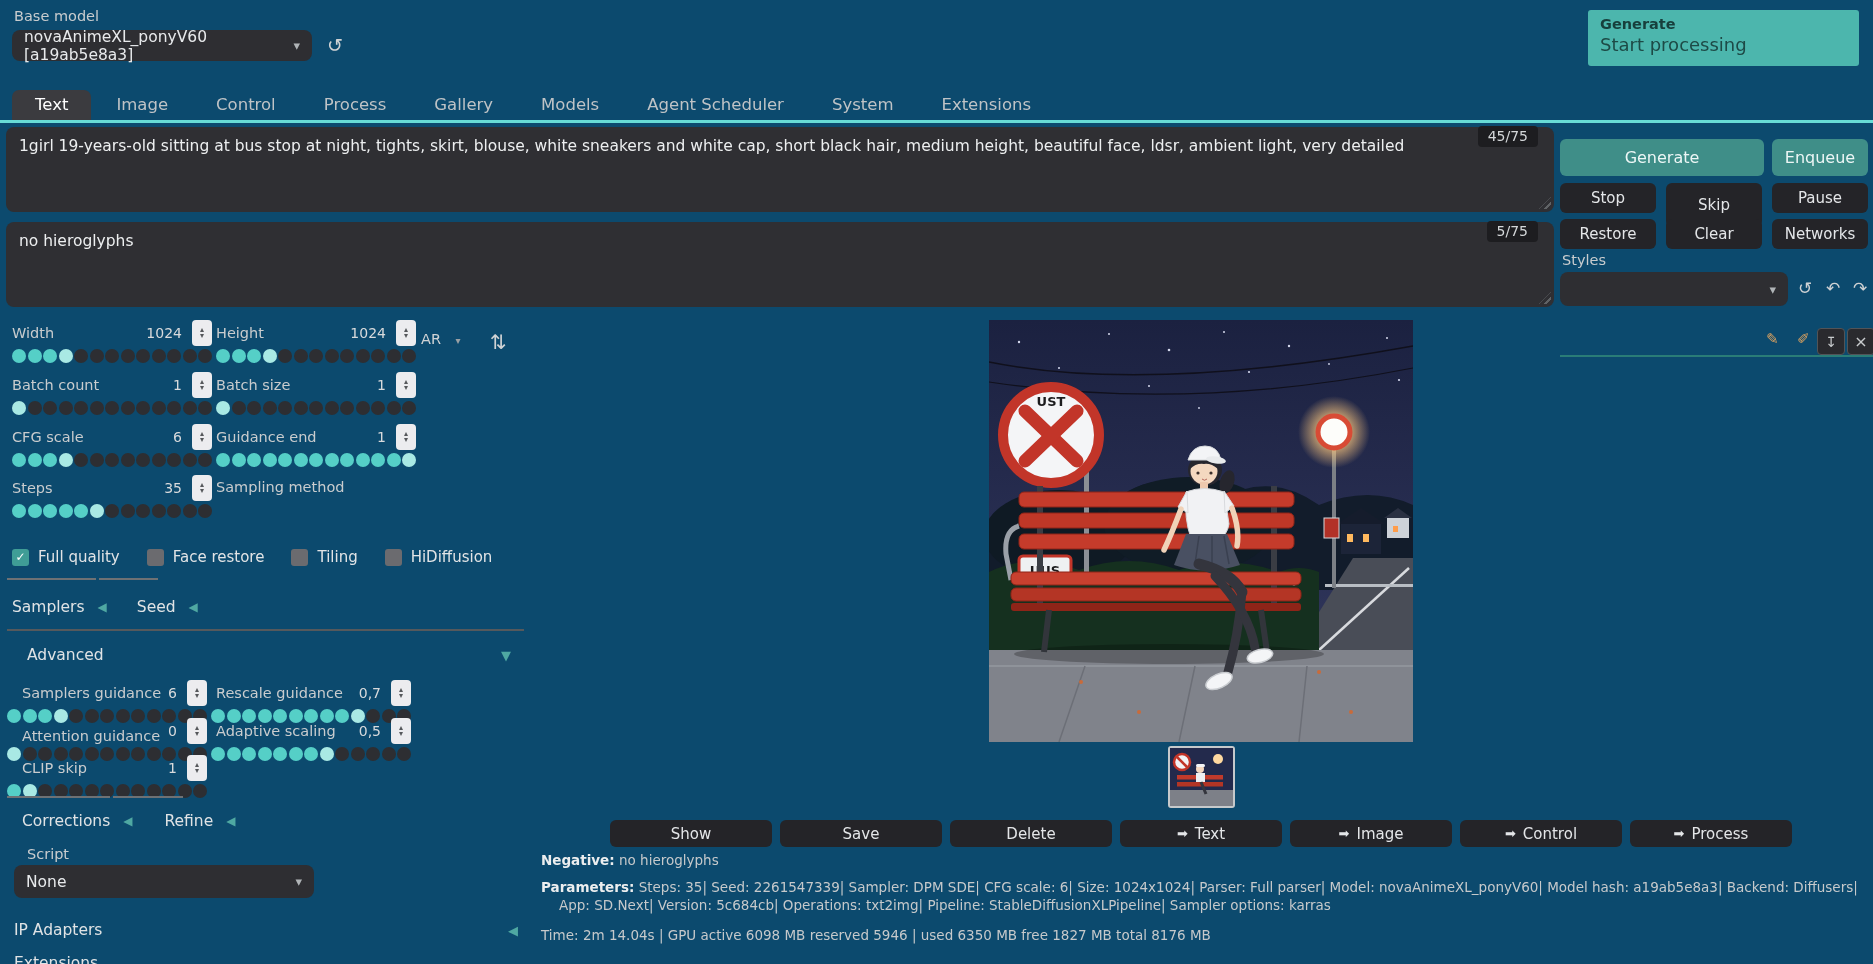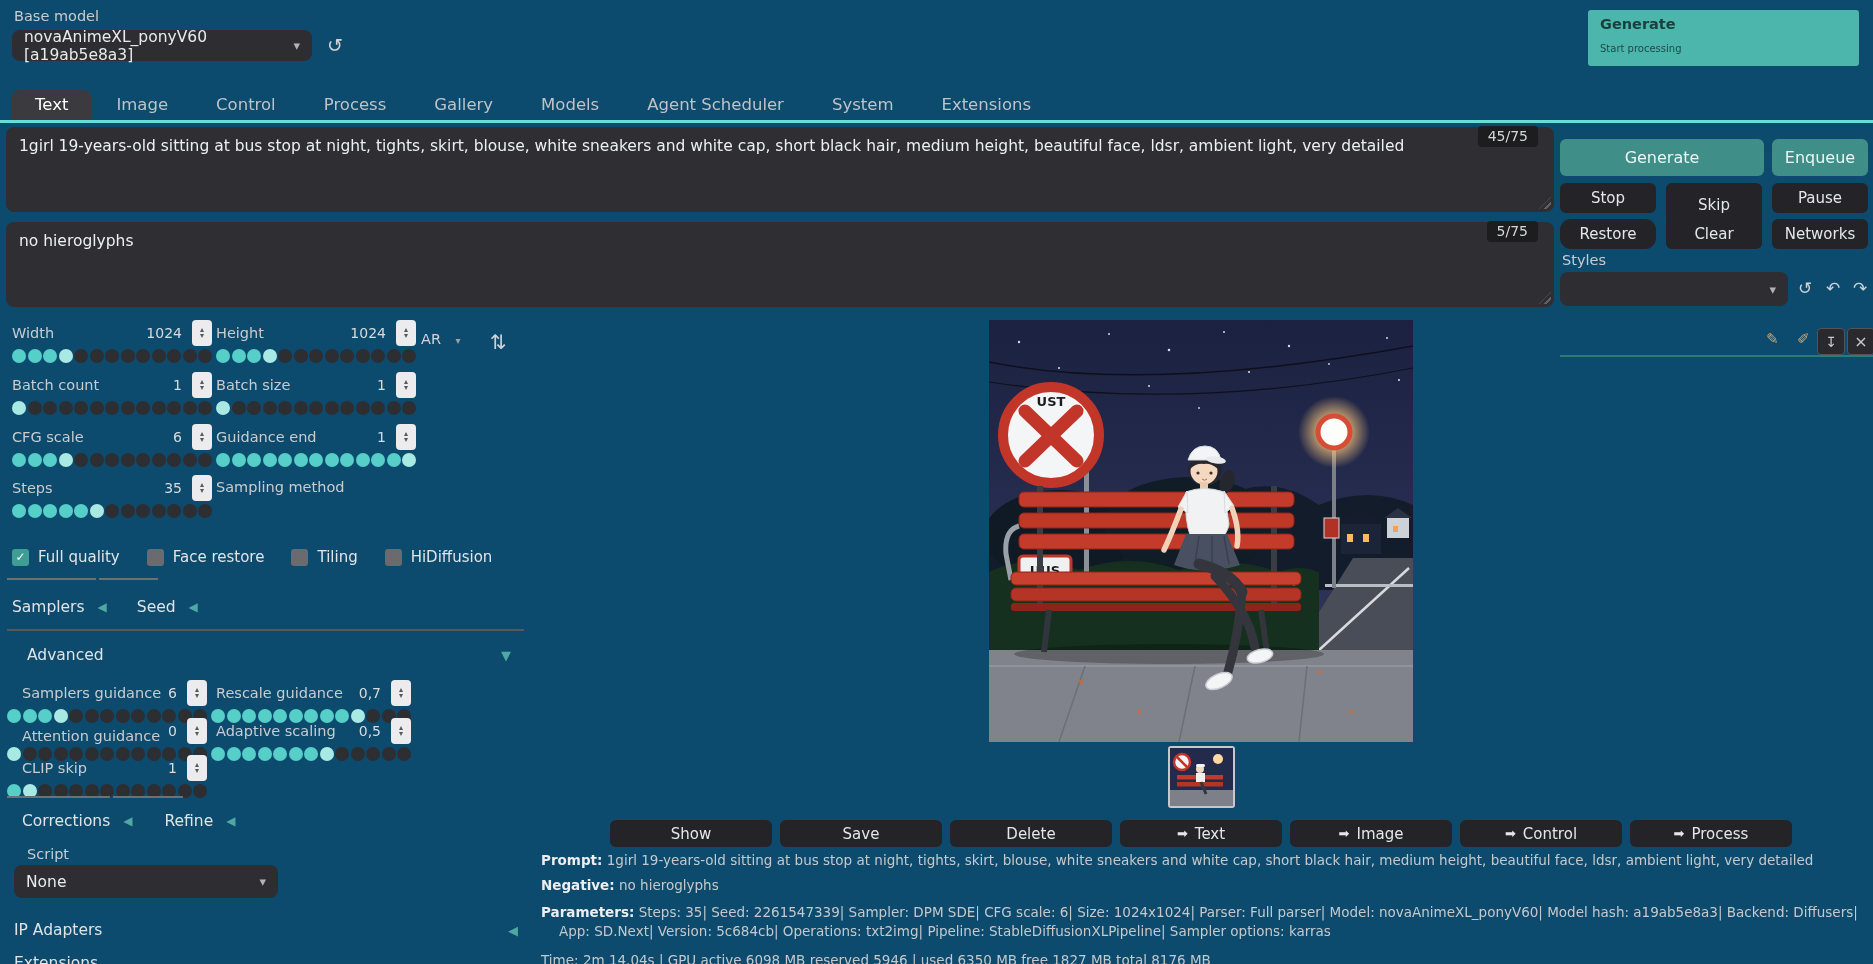--- a/index.html
+++ b/index.html
@@ -26,21 +26,21 @@
       color:#edeff0;font-size:15.5px;font-family:"DejaVu Sans","Liberation Sans",sans-serif;
       padding:9px 13px;box-sizing:border-box;line-height:1.35;}
   .token-badge{position:absolute;top:-1px;right:16px;background:#1d1d20;border-radius:4px;
       padding:2px 10px 3px;font-size:14px;color:#d4d7d9;}
   .resize-handle{position:absolute;right:3px;bottom:3px;width:12px;height:12px;
       background:repeating-linear-gradient(135deg,transparent 0 3px,#606366 3px 4.5px);
       clip-path:polygon(100% 0,100% 100%,0 100%);cursor:nwse-resize;}
   
   .notify{background:#4cb6ad;border-radius:3px;padding:6px 12px;box-sizing:border-box;}
   .notify .t1{font-size:14.5px;font-weight:bold;color:#173f3c;}
-  .notify .t2{font-size:10px;color:#1d4a46;margin-top:11px;}
+  .notify .t2{font-size:18px;color:#1d4a46;margin-top:2px;}
   
   .ctl{position:absolute;width:200px;}
   .ctl-head{display:flex;align-items:center;justify-content:space-between;height:26px;}
   .ctl-head .lbl{font-size:14.5px;color:#c9ccce;}
   .valgrp{display:flex;align-items:center;gap:10px;}
   .val{font-size:14px;color:#d8dadc;}
   .stepper{width:20px;height:26px;background:#ececef;border-radius:4px;display:flex;flex-direction:column;
            align-items:center;justify-content:center;line-height:0.8;cursor:pointer;}
   .stepper span{font-size:8px;color:#56585c;}
   .dots{display:flex;gap:1.5px;margin-top:3px;cursor:pointer;}
@@ -109,21 +109,21 @@
     <textarea spellcheck="false" style="">no hieroglyphs</textarea>
     <div class="token-badge">5/75</div>
     <div class="resize-handle"></div>
   </div>
 
   <div class="abs btn-teal" style="left:1560px;top:139px;width:204px;height:37px;">Generate</div>
   <div class="abs btn-teal" style="left:1772px;top:139px;width:96px;height:37px;">Enqueue</div>
   <div class="abs btn-dark" style="left:1560px;top:183px;width:96px;height:30px;">Stop</div>
   <div class="abs btn-dark" style="left:1666px;top:183px;width:96px;height:44px;">Skip</div>
   <div class="abs btn-dark" style="left:1772px;top:183px;width:96px;height:30px;">Pause</div>
-  <div class="abs btn-dark" style="left:1560px;top:219px;width:96px;height:30px;border-radius:11px;">Restore</div>
+  <div class="abs btn-dark" style="left:1560px;top:219px;width:96px;height:30px;">Restore</div>
   <div class="abs btn-dark" style="left:1666px;top:219px;width:96px;height:30px;">Clear</div>
   <div class="abs btn-dark" style="left:1772px;top:219px;width:96px;height:30px;">Networks</div>
   <div class="abs label" style="left:1562px;top:252px;">Styles</div>
   <div class="abs select" style="left:1560px;top:272px;width:228px;height:34px;">
     <span></span>
     <span class="caret">▾</span>
   </div>
   <div class="abs icon-btn" style="left:1798px;top:280px;">↺</div>
   <div class="abs icon-btn" style="left:1826px;top:280px;">↶</div>
   <div class="abs icon-btn" style="left:1853px;top:280px;">↷</div>
@@ -523,21 +523,21 @@
       <span class="acc-label">Corrections</span>
       <span class="acc-arrow">◀</span>
     </div>
     <div class="acc">
       <span class="acc-label">Refine</span>
       <span class="acc-arrow">◀</span>
     </div>
   </div>
 
   <div class="abs label" style="left:27px;top:846px;">Script</div>
-  <div class="abs select" style="left:14px;top:865px;width:264px;height:33px;">
+  <div class="abs select" style="left:14px;top:865px;width:300px;height:33px;">
     <span>None</span>
     <span class="caret">▾</span>
   </div>
 
   <div class="abs acc" style="left:14px;top:921px;">
     <span class="acc-label">IP Adapters</span>
   </div>
   <div class="abs acc-arrow" style="left:508px;top:923px;font-size:13px;color:#4fa8a2;">◀</div>
   <div class="abs acc" style="left:14px;top:954px;">
     <span class="acc-label">Extensions</span>
@@ -695,19 +695,18 @@
   <div class="abs btn-dark transfer" style="left:1460px;top:820px;width:162px;height:27px;">
     <span class="arrow">➡</span>
     <span>Control</span>
   </div>
   <div class="abs btn-dark transfer" style="left:1630px;top:820px;width:162px;height:27px;">
     <span class="arrow">➡</span>
     <span>Process</span>
   </div>
 
   <div class="abs meta" style="left:541px;top:851px;width:1326px;">
-    <p style="margin-bottom:7px;"><b>Prompt:</b> <span>1girl 19-years-old sitting at bus stop at night, tights, skirt, blouse, white sneakers and white cap, short black hair, medium height, beautiful face, ldsr, ambient light, very detailed</span></p>
     <p style="margin-bottom:9px;"><b>Negative:</b> <span>no hieroglyphs</span></p>
     <p style="margin-bottom:11px;"><b>Parameters:</b> <span>Steps: 35| Seed: 2261547339| Sampler: DPM SDE| CFG scale: 6| Size: 1024x1024| Parser: Full parser| Model: novaAnimeXL_ponyV60| Model hash: a19ab5e8a3| Backend: Diffusers| App: SD.Next| Version: 5c684cb| Operations: txt2img| Pipeline: StableDiffusionXLPipeline| Sampler options: karras</span></p>
     <p><span>Time: 2m 14.04s | GPU active 6098 MB reserved 5946 | used 6350 MB free 1827 MB total 8176 MB</span></p>
   </div>
 
 </div>
 
 </body></html>

